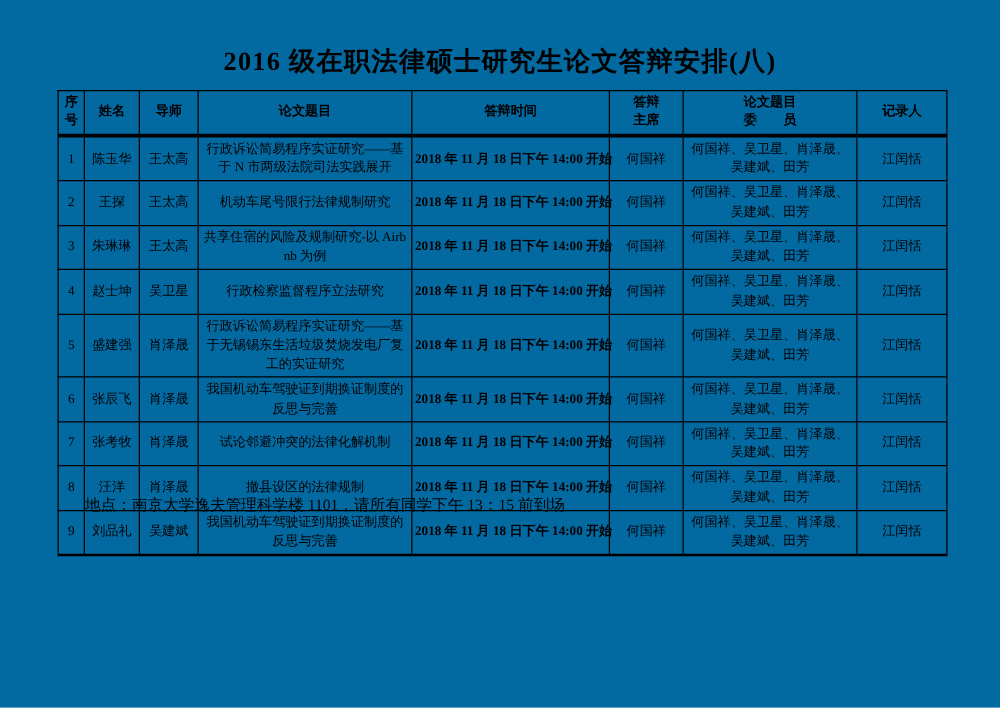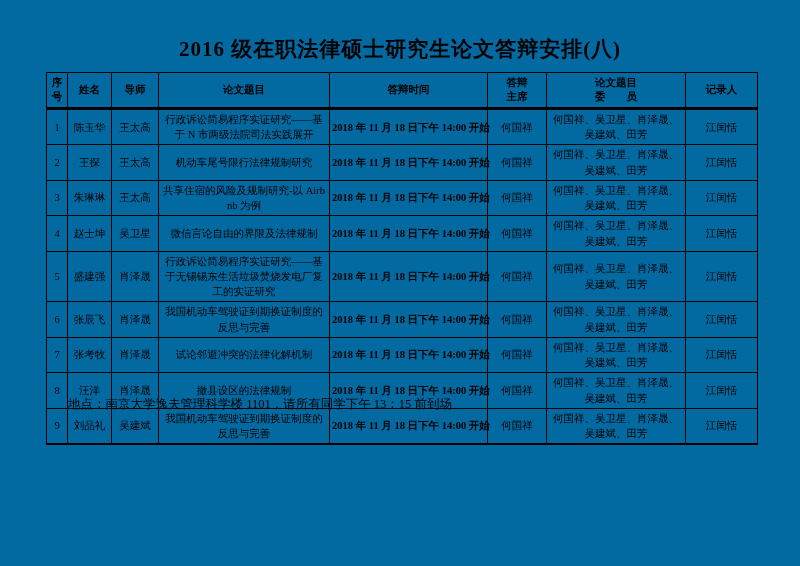--- a/index.html
+++ b/index.html
@@ -140,21 +140,21 @@
     <td class="time-cell">2018 年 11 月 18 日下午 14:00 开始</td>
     <td>何国祥</td>
     <td>何国祥、吴卫星、肖泽晟、吴建斌、田芳</td>
     <td>江闰恬</td>
   </tr>
 
   <tr>
     <td>4</td>
     <td>赵士坤</td>
     <td>吴卫星</td>
-    <td>微信言论自由的界限及法律规制</td>
+    <td>行政检察监督程序立法研究</td>
     <td class="time-cell">2018 年 11 月 18 日下午 14:00 开始</td>
     <td>何国祥</td>
     <td>何国祥、吴卫星、肖泽晟、吴建斌、田芳</td>
     <td>江闰恬</td>
   </tr>
 
   <tr>
     <td>5</td>
     <td>盛建强</td>
     <td>肖泽晟</td>

